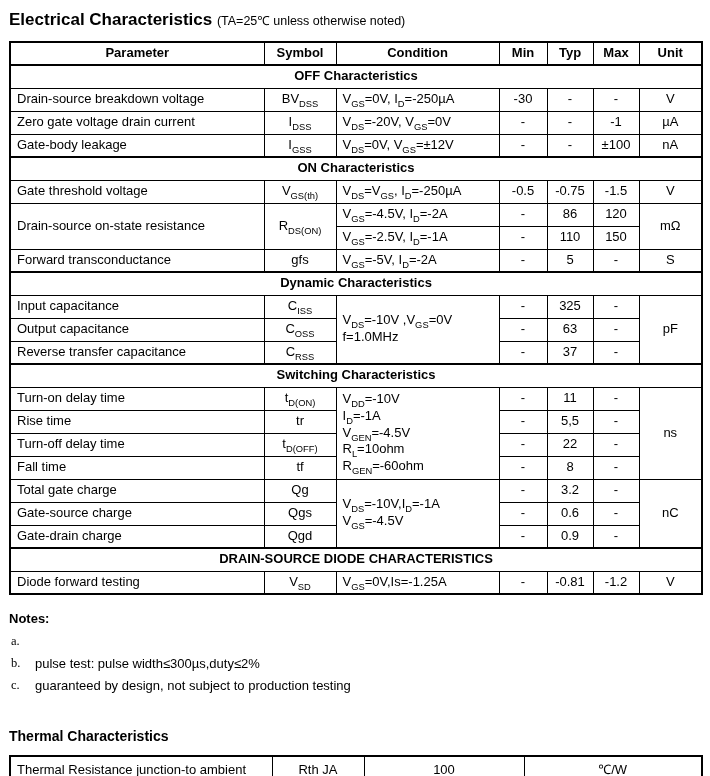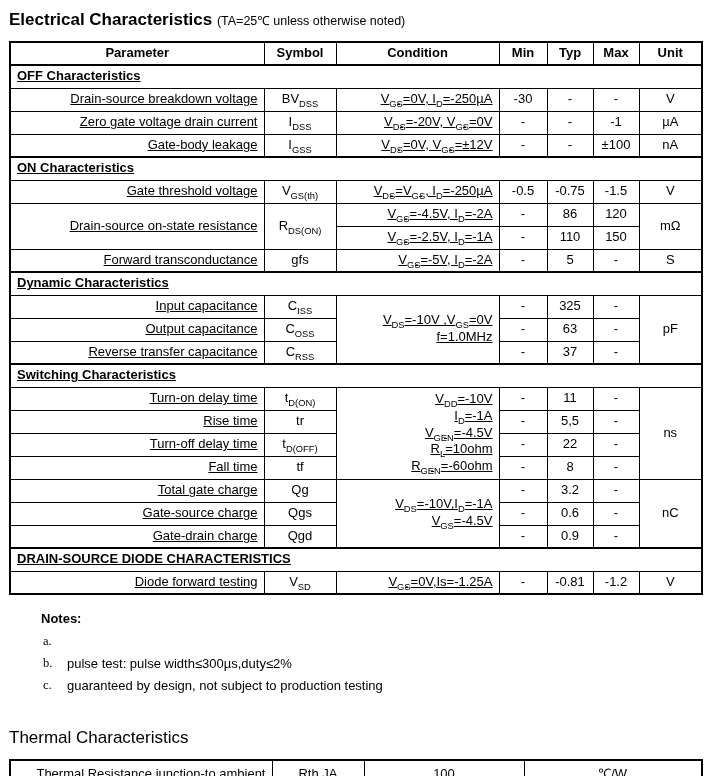--- a/index.html
+++ b/index.html
@@ -34,39 +34,38 @@
     line-height: 1.3;
     vertical-align: middle;
     overflow: hidden;
   }
   table.chars th {
     font-weight: bold;
     text-align: center;
     margin-top: 24px;
   }
   td.center { text-align: center; }
-  td.left { text-align: right; text-decoration: underline; }
+  td.left { text-align: left; }
   tr.section-row td {
-    text-align: left;
+    text-align: center;
     font-weight: bold;
     border-top: 2px solid #000;
     border-bottom: 1px solid #000;
-    text-decoration: underline;
   }
   sub { font-size: 72%; line-height: 0; }
-  .notes { margin-top: 16px; margin-left: 32px; }
+  .notes { margin-top: 16px; }
   .notes-title { font-size: 13px; font-weight: bold; margin-bottom: 8px; }
   .note-item { display: flex; font-size: 13px; margin: 0 0 7px 2px; }
   .note-label {
     font-family: "Liberation Serif", serif;
     font-size: 12.5px;
     width: 24px;
     flex: 0 0 24px;
   }
-  .thermal-title { font-size: 17px; font-weight: normal; margin: 35px 0 11px 0; }
+  .thermal-title { font-size: 14px; font-weight: bold; margin: 35px 0 11px 0; }
   table.thermal {
     border-collapse: collapse;
     width: 692px;
     table-layout: fixed;
     border: 2px solid #000;
   }
   table.thermal td {
     border: 1px solid #000;
     font-size: 13px;
     padding: 3px 6px;

